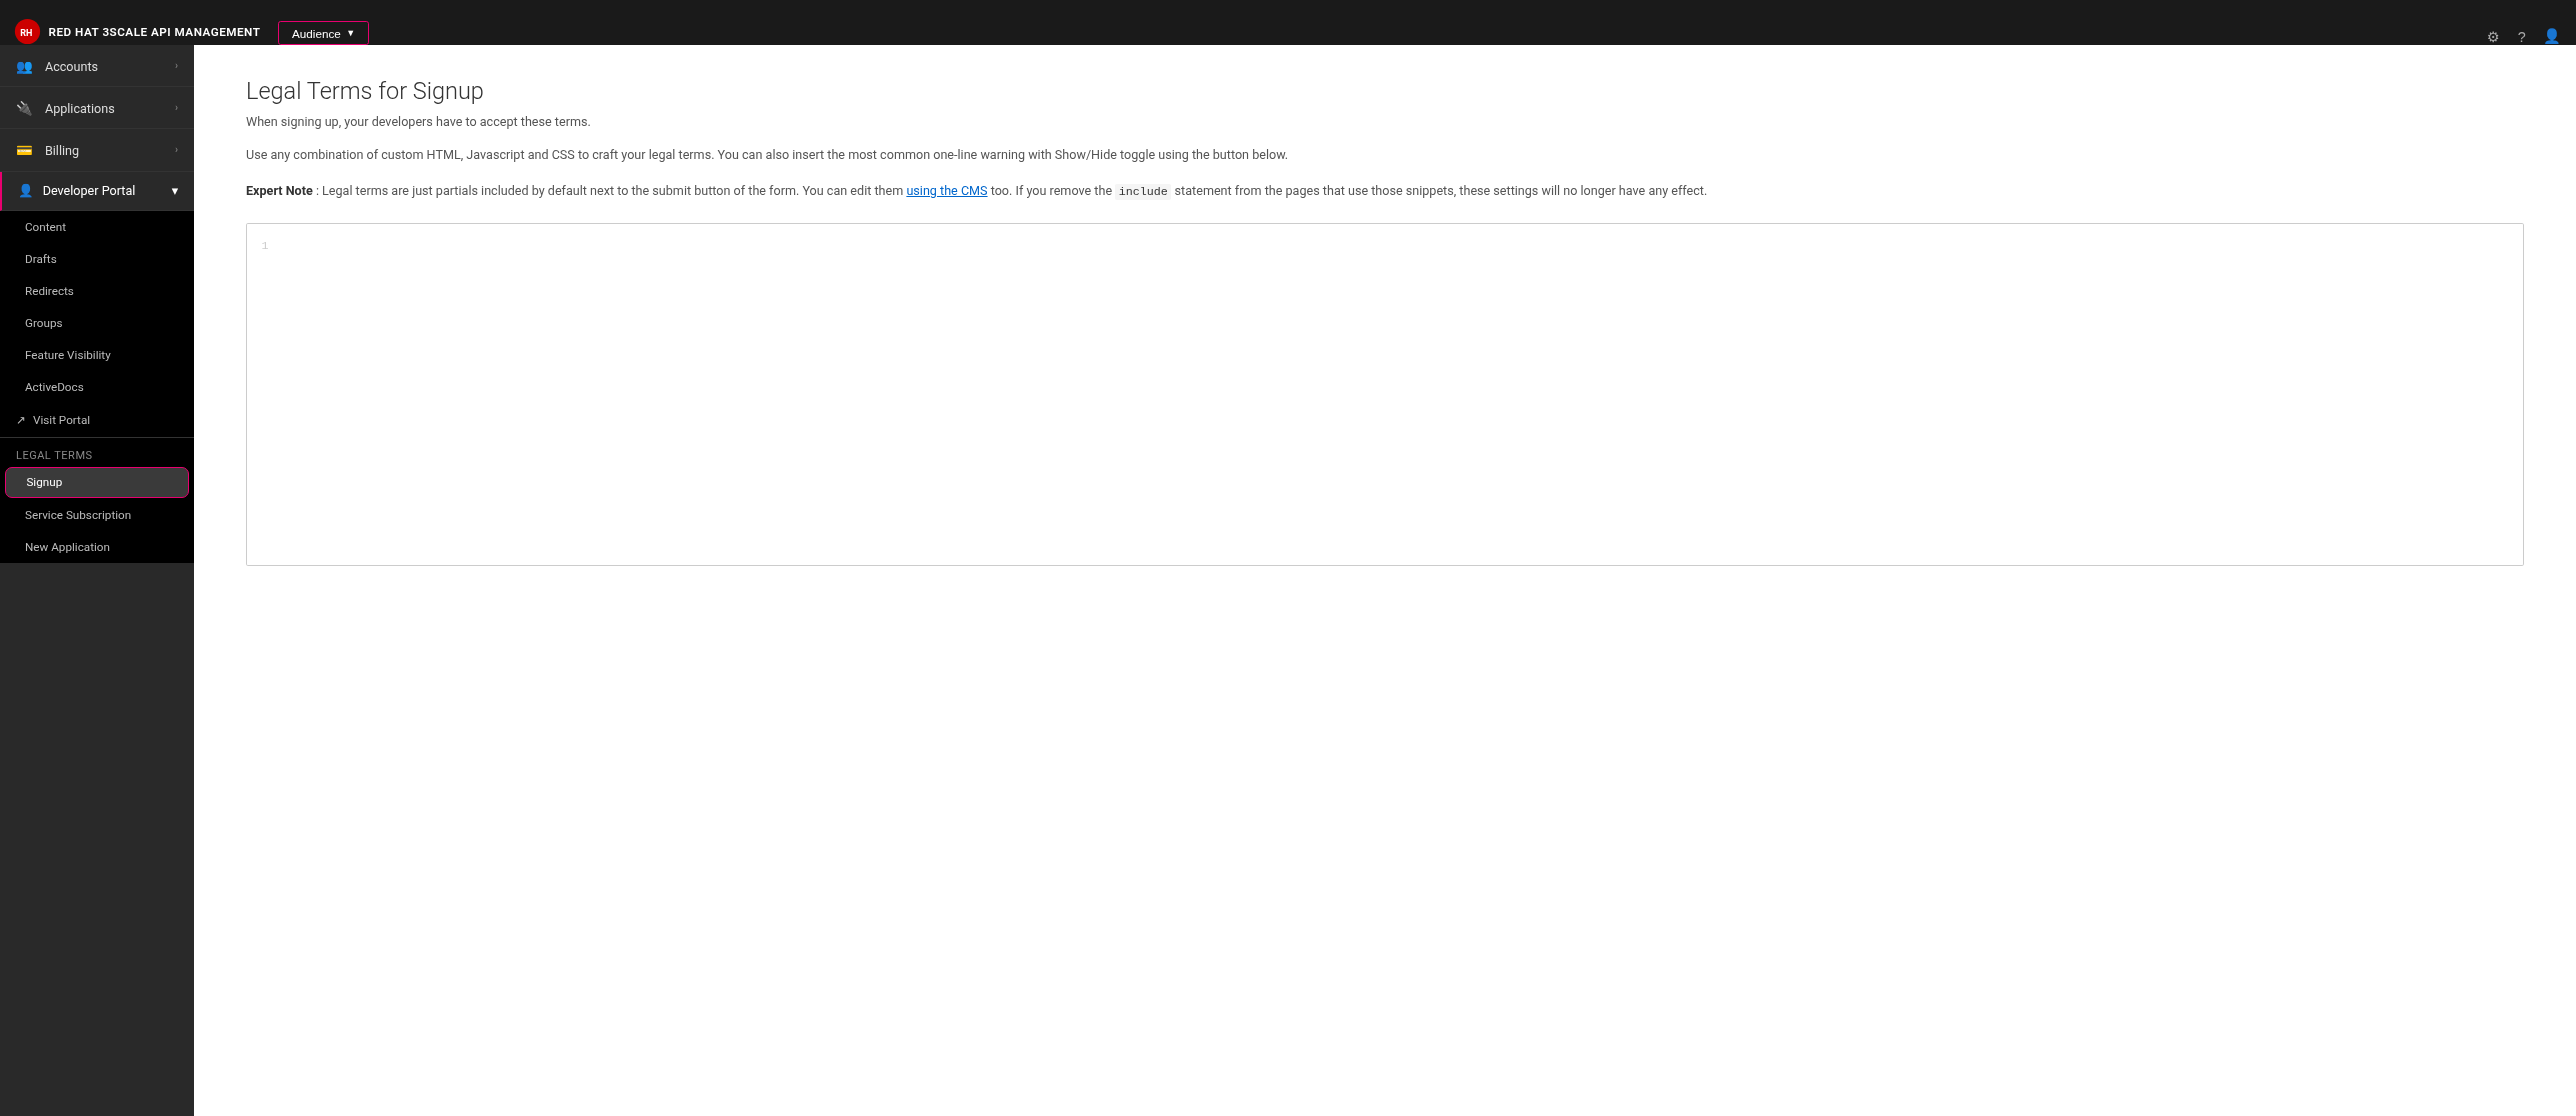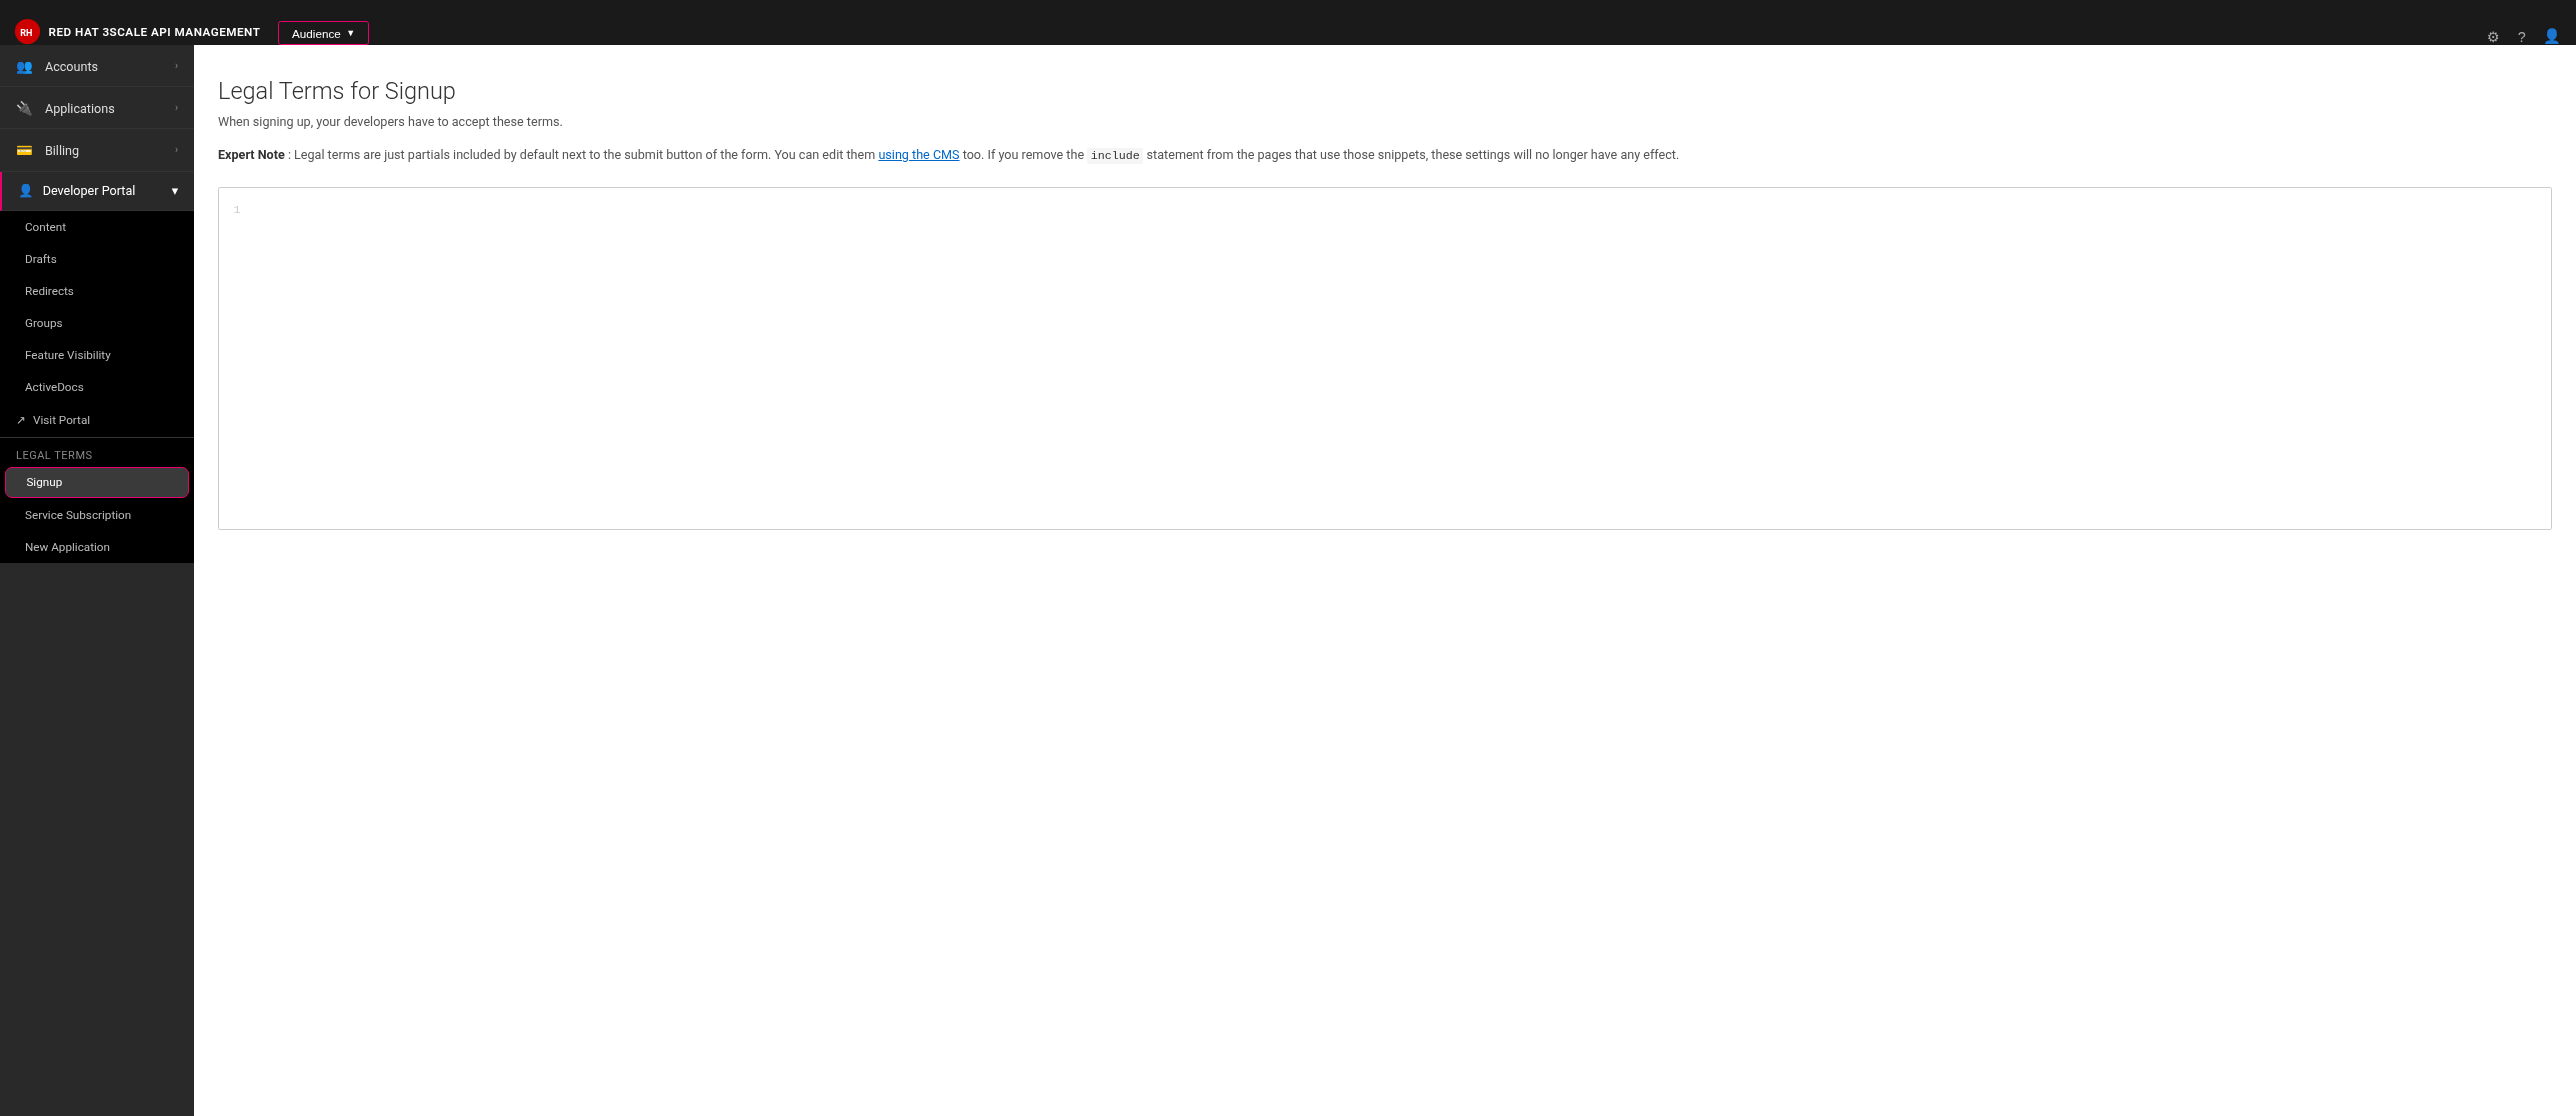--- a/index.html
+++ b/index.html
@@ -130,21 +130,21 @@
       padding: 10px 16px;
       font-size: 11.7px;
       color: #bbb;
       cursor: pointer;
       border-bottom: 0.9px solid #333;
     }
 
     
     .main-content {
       flex: 1;
-      padding: 32px 24px;
+      padding: 32px 52px;
       overflow-y: auto;
       background: #fff;
     }
     .page-title {
       font-size: 23.5px;
       font-weight: 300;
       color: #333;
       margin-bottom: 9px;
     }
     .page-subtitle {
@@ -269,20 +269,21 @@
 
       <div class="sidebar-sub-item highlighted">Signup</div>
       <div class="sidebar-sub-item">Service Subscription</div>
       <div class="sidebar-sub-item">New Application</div>
     </div>
   </aside>
 
   <main class="main-content">
     <h1 class="page-title">Legal Terms for Signup</h1>
     <p class="page-subtitle">When signing up, your developers have to accept these terms.</p>
+    <p class="page-desc">Use any combination of custom HTML, Javascript and CSS to craft your legal terms. You can also insert the most common one-line warning with Show/Hide toggle using the button below.</p>
     <p class="expert-note">
       <strong>Expert Note</strong>
       <span>: Legal terms are just partials included by default next to the submit button of the form. You can edit them </span>
       <a href="#">using the CMS</a>
       <span> too. If you remove the </span>
       <code class="code-inline">include</code>
       <span> statement from the pages that use those snippets, these settings will no longer have any effect.</span>
     </p>
     <div class="editor-area">
       <span class="line-number">1</span>

